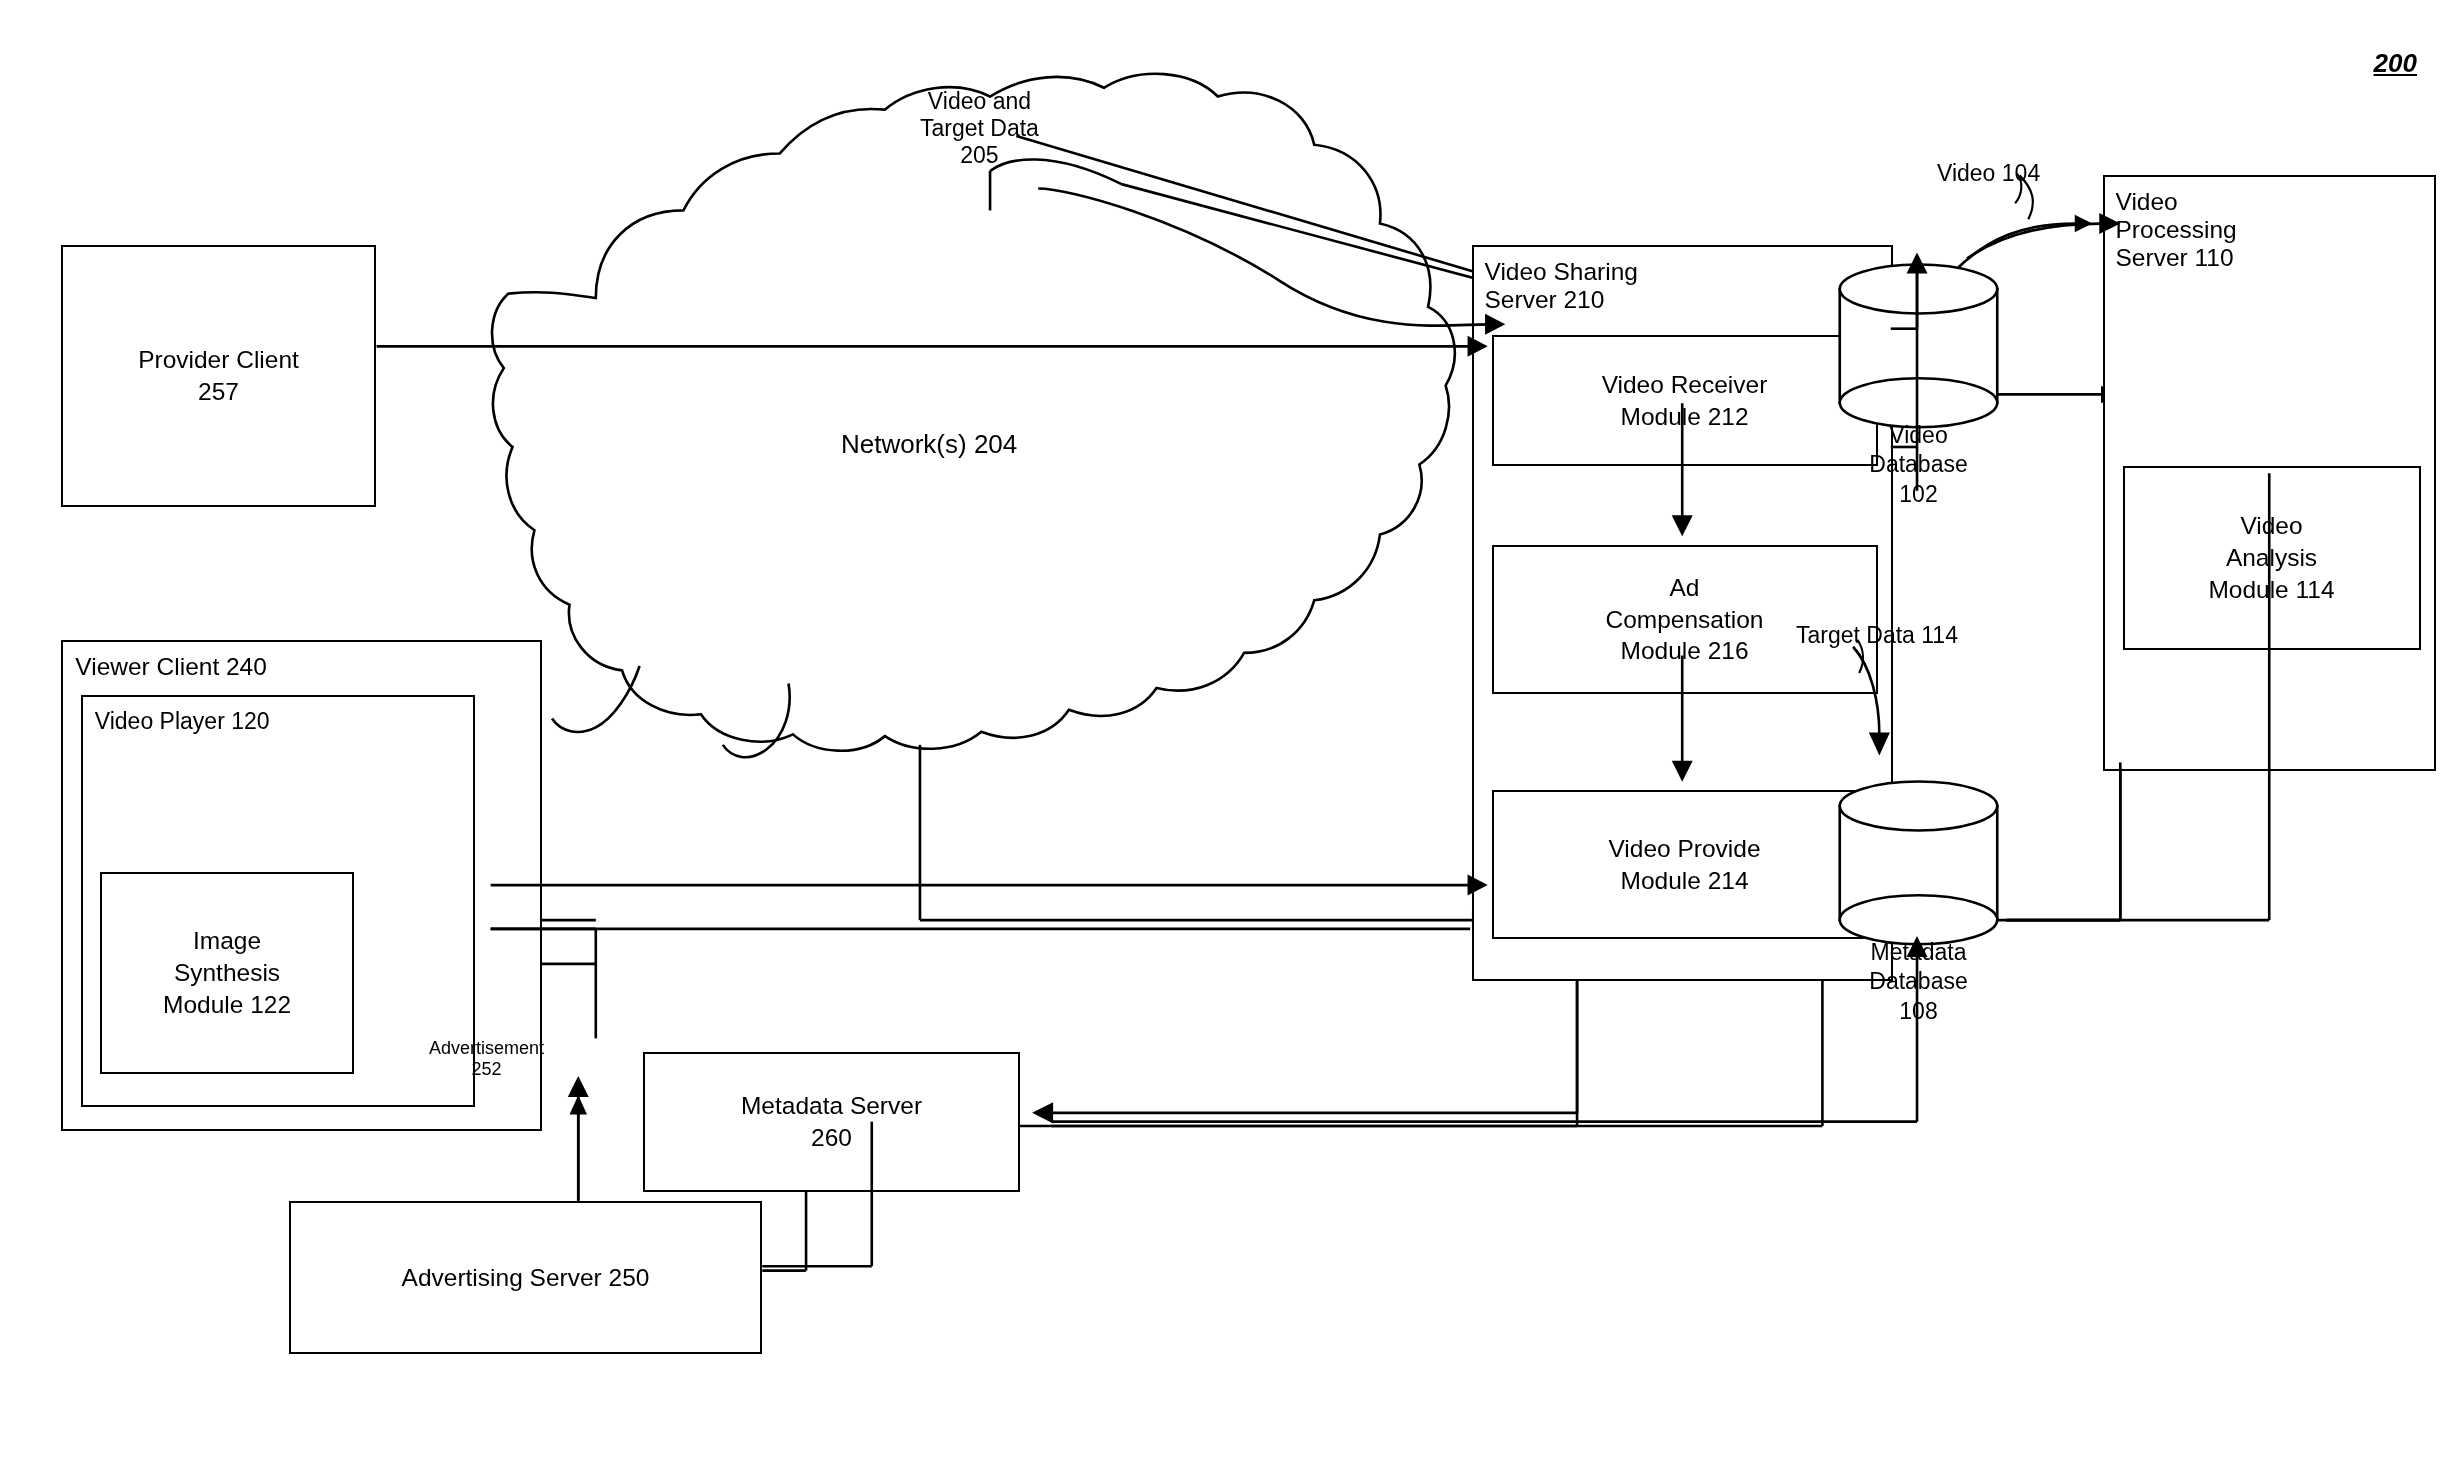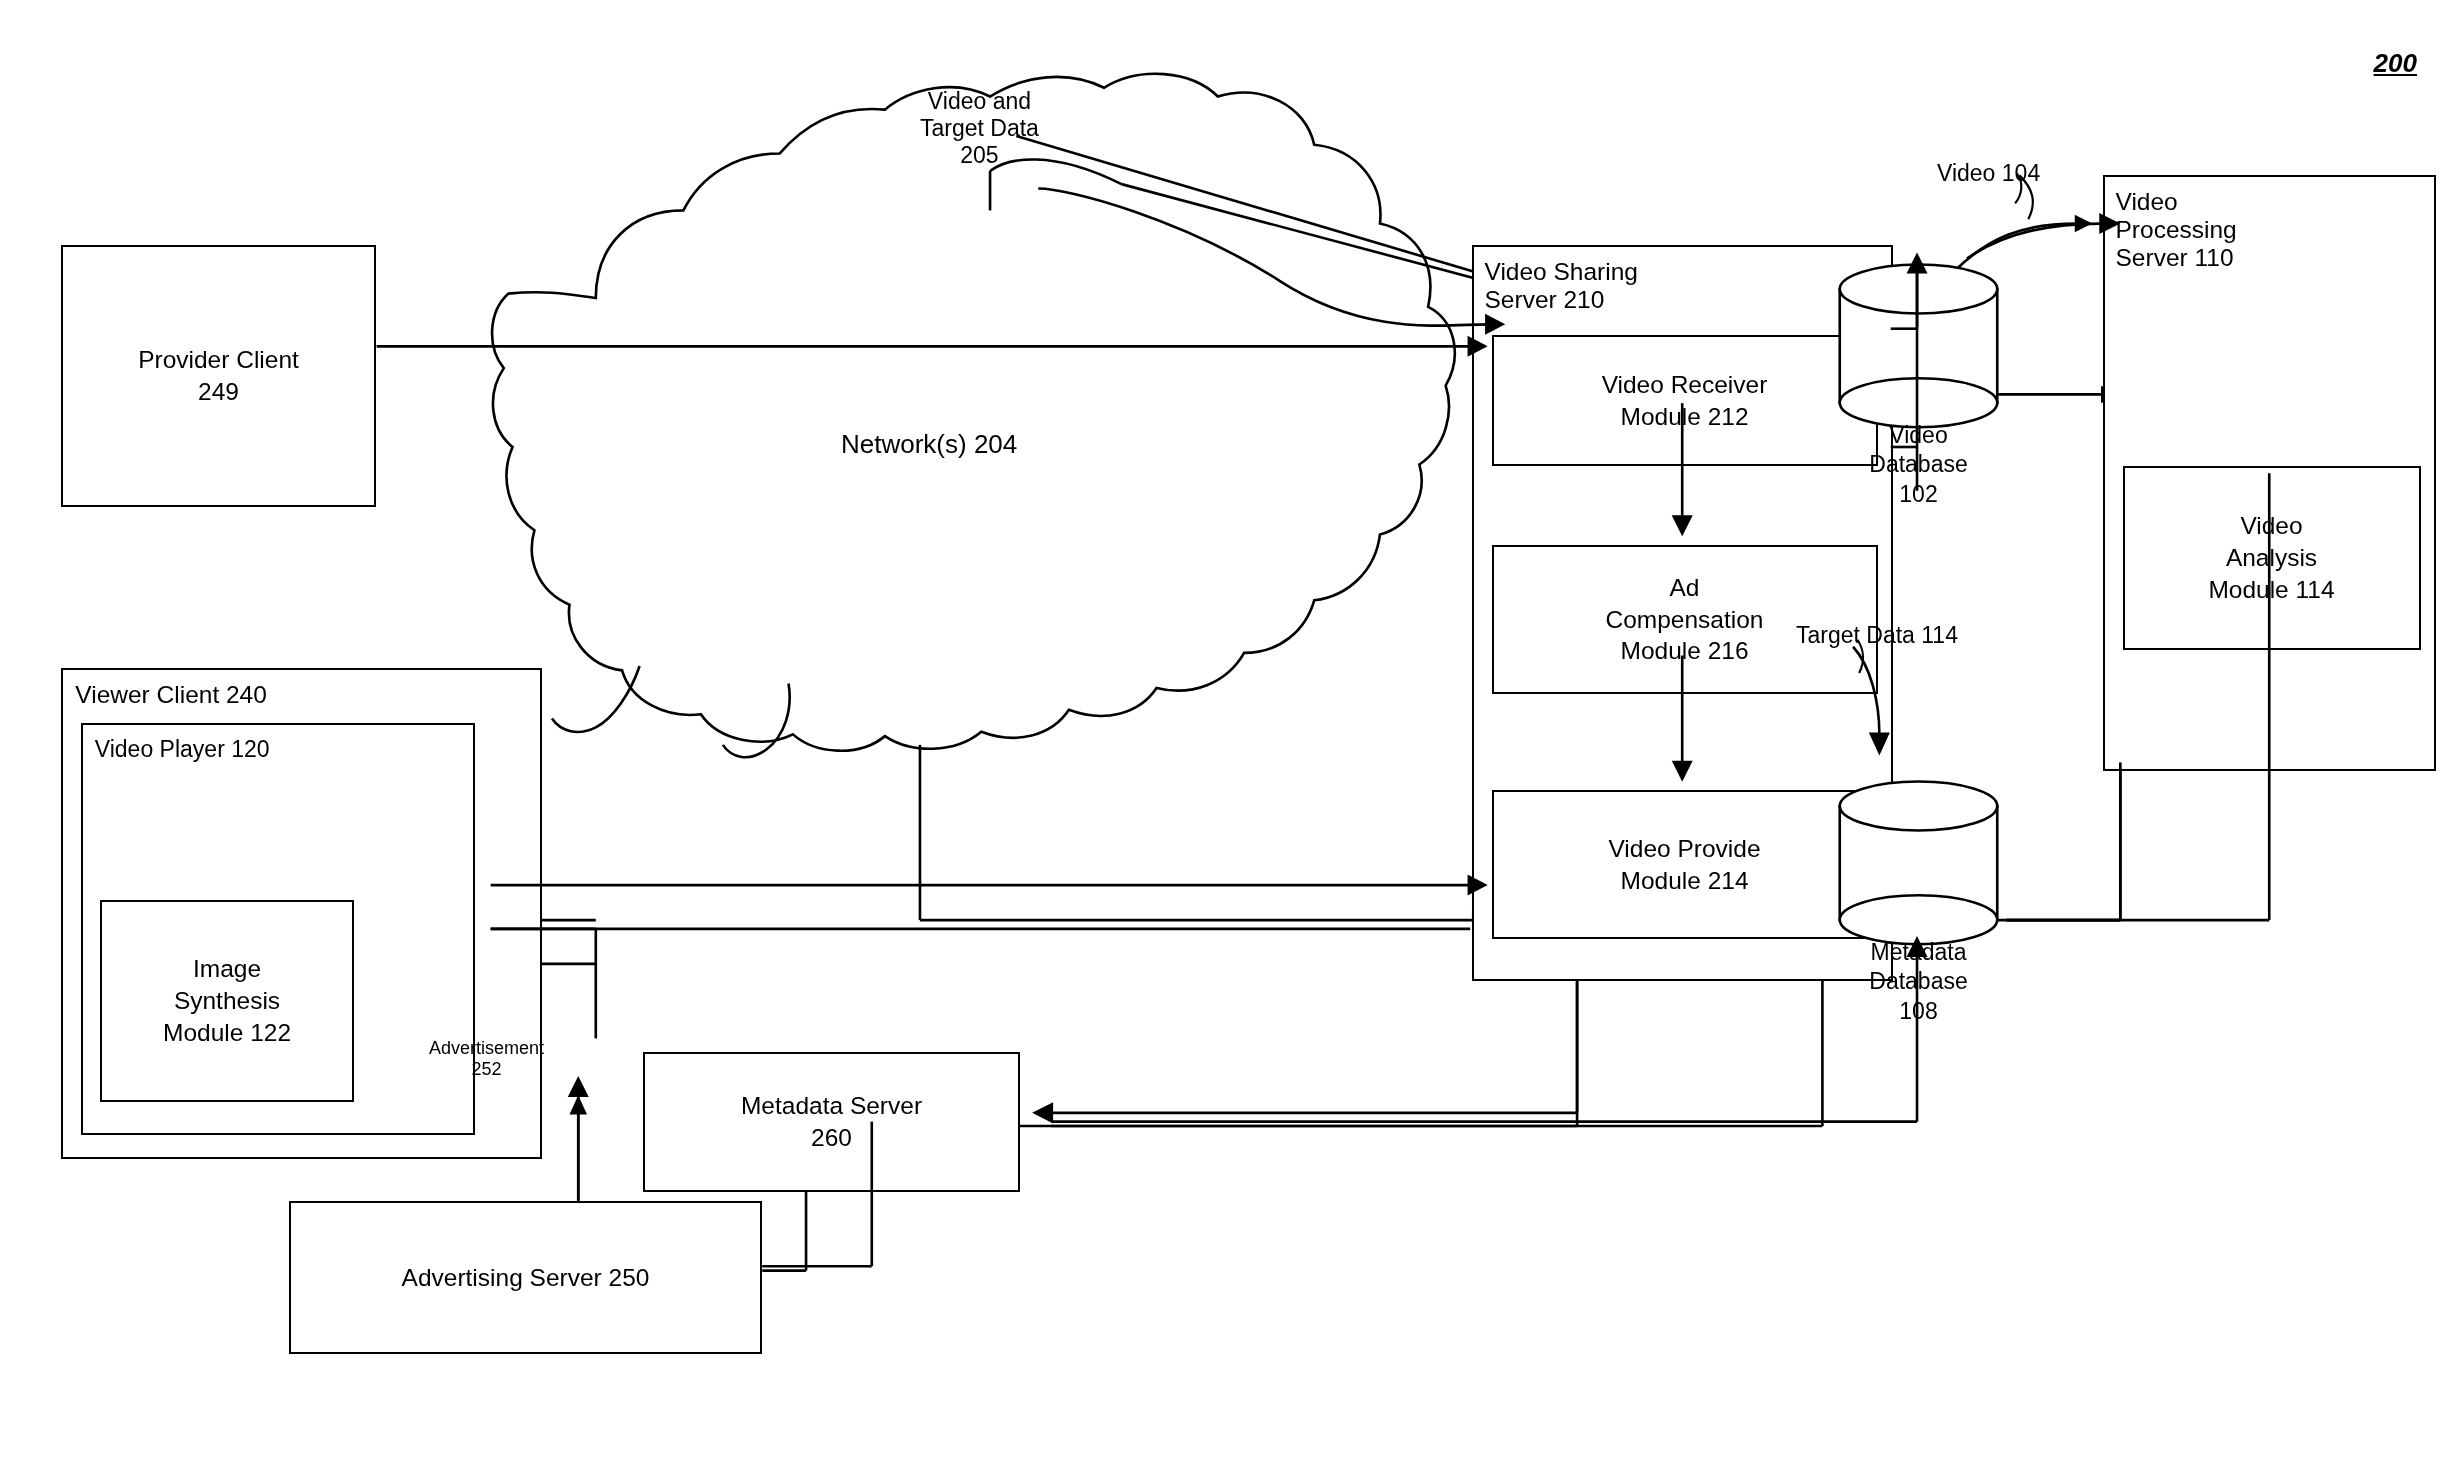--- a/index.html
+++ b/index.html
@@ -159,25 +159,25 @@
 
     <path d="M 2305,200 C 2320,215 2325,230 2315,250" fill="none" stroke="black" stroke-width="2.5" stroke-dasharray="0"></path>
 
     <path d="M 2135,735 C 2148,750 2150,768 2145,785" fill="none" stroke="black" stroke-width="2.5"></path>
 
   </svg>
 
   <div class="box" style="left:61px; top:245px; width:315px; height:262px;">
     <div class="box-label">
       <span>Provider Client</span><br>
-      <span>249</span>
-    </div>
-  </div>
-
-  <div class="box" style="left:61px; top:640px; width:481px; height:491px;margin-top:28px;">
+      <span>257</span>
+    </div>
+  </div>
+
+  <div class="box" style="left:61px; top:640px; width:481px; height:491px;">
 
     <div style="position:absolute; top:10.5px; left:12.3px; font-size:24.5px;">Viewer Client 240</div>
 
     <div class="box" style="left:17.5px; top:53px; width:394px; height:412px;">
       <div style="position:absolute; top:10.5px; left:12.3px; font-size:23px;">Video Player 120</div>
 
       <div class="box" style="left:17.5px; top:175px; width:254px; height:202px;">
         <div class="box-label">
           <span>Image</span><br>
           <span>Synthesis</span><br>

